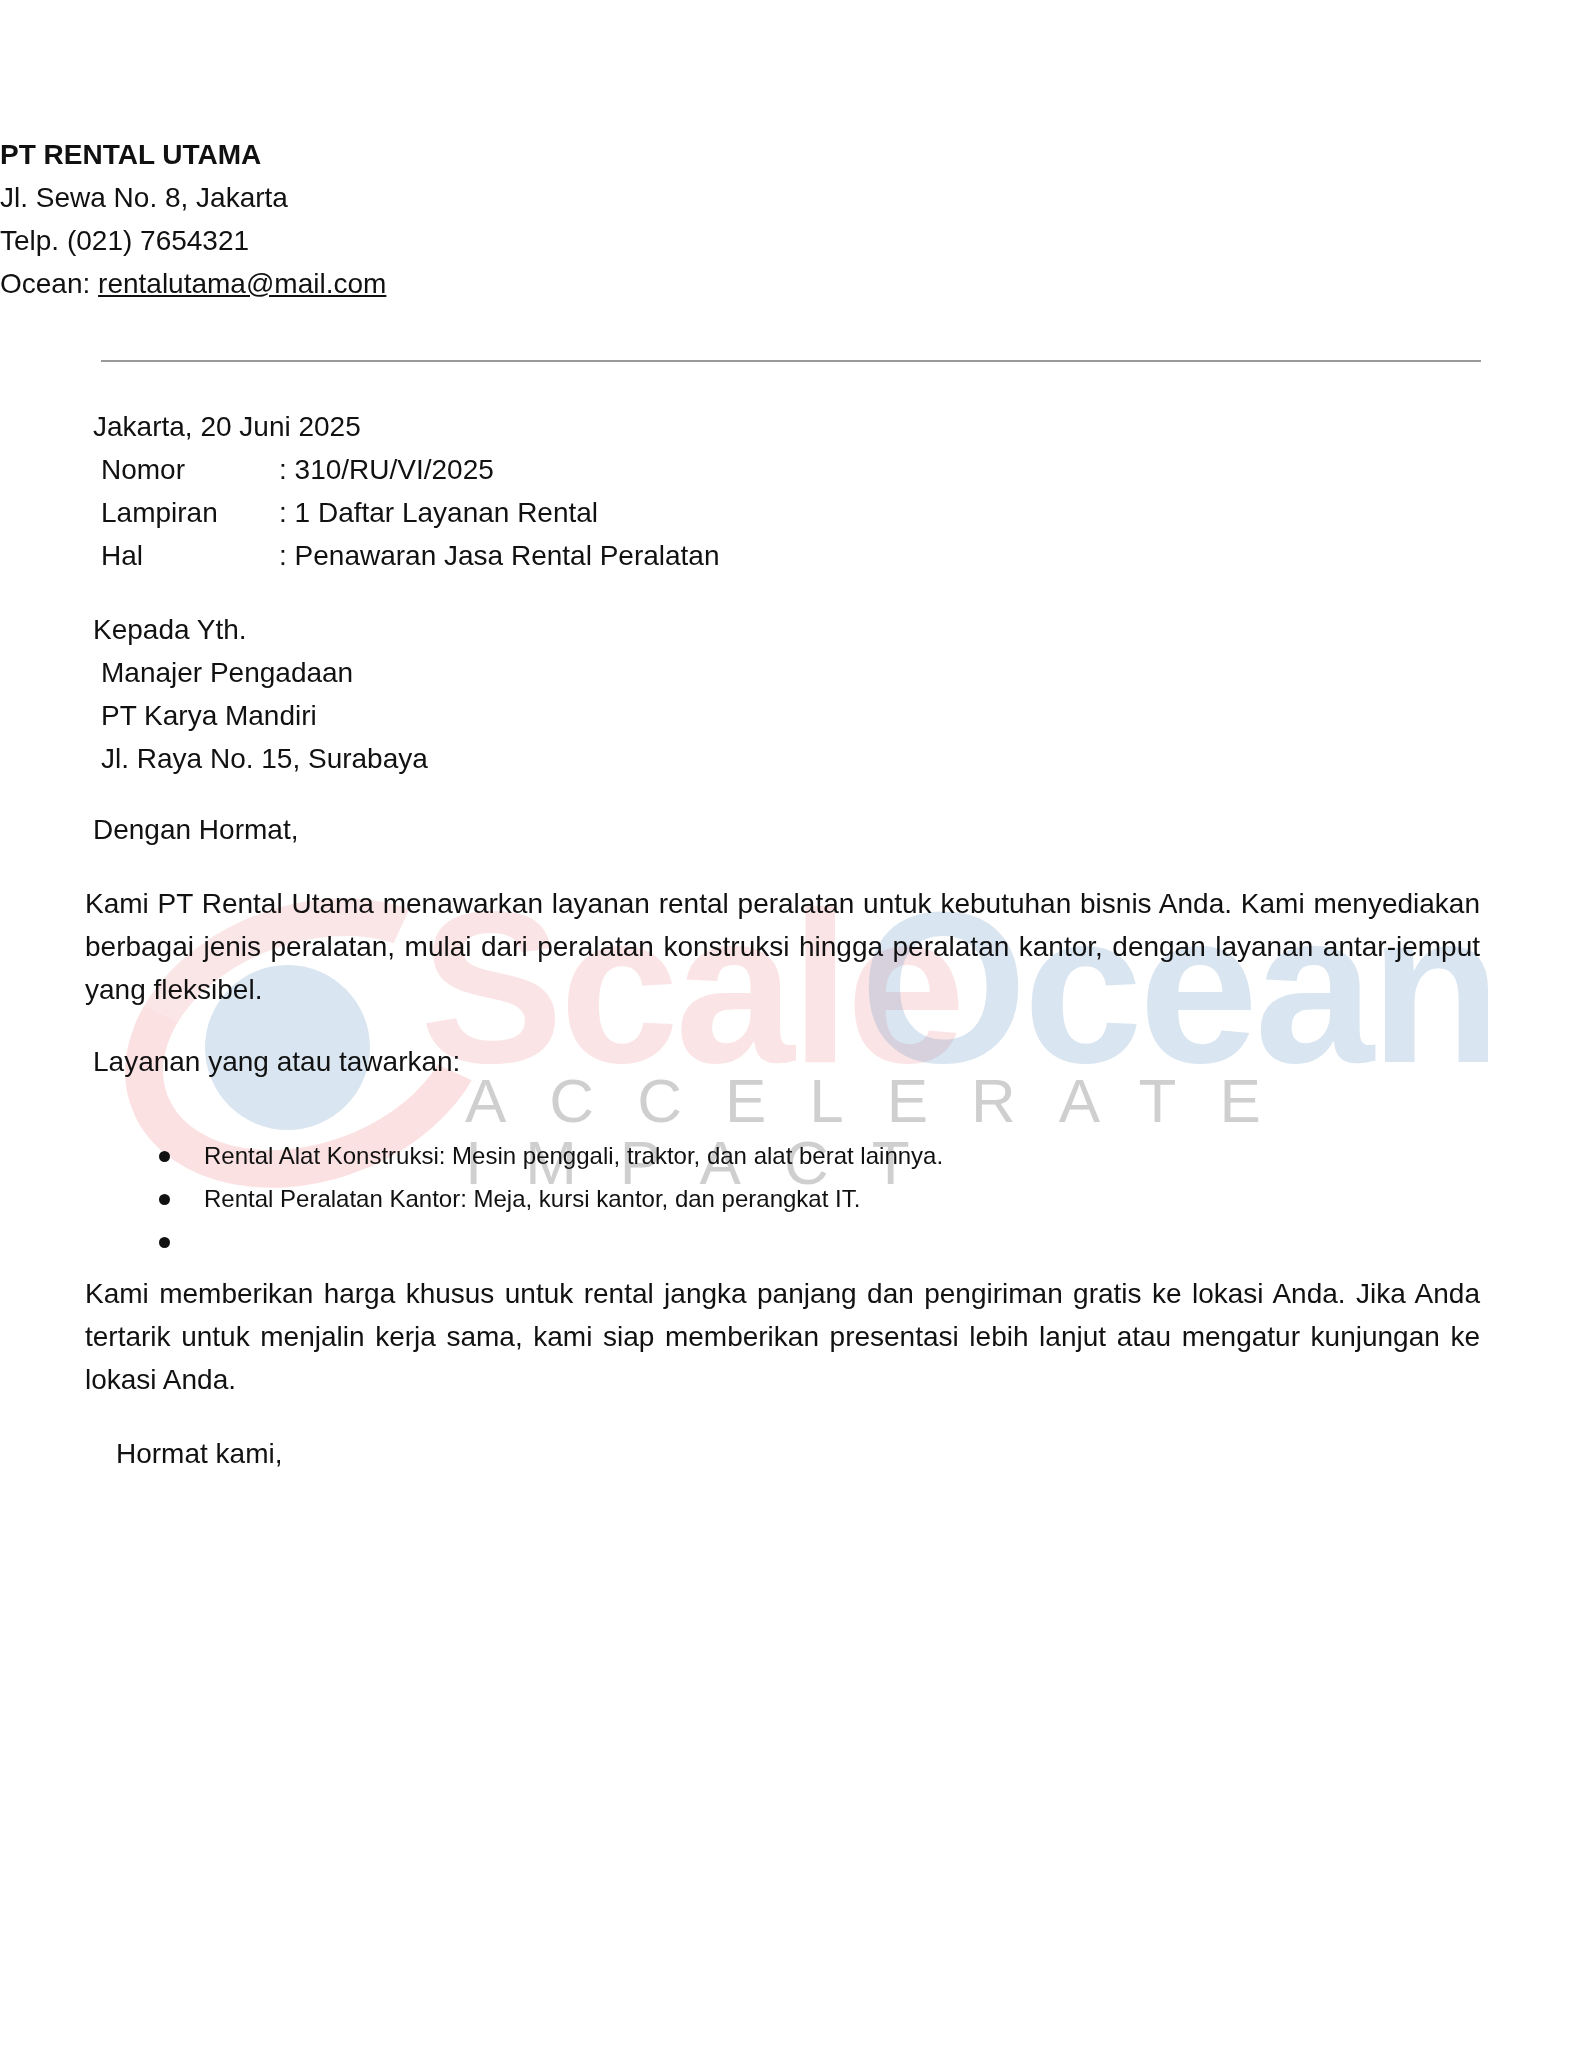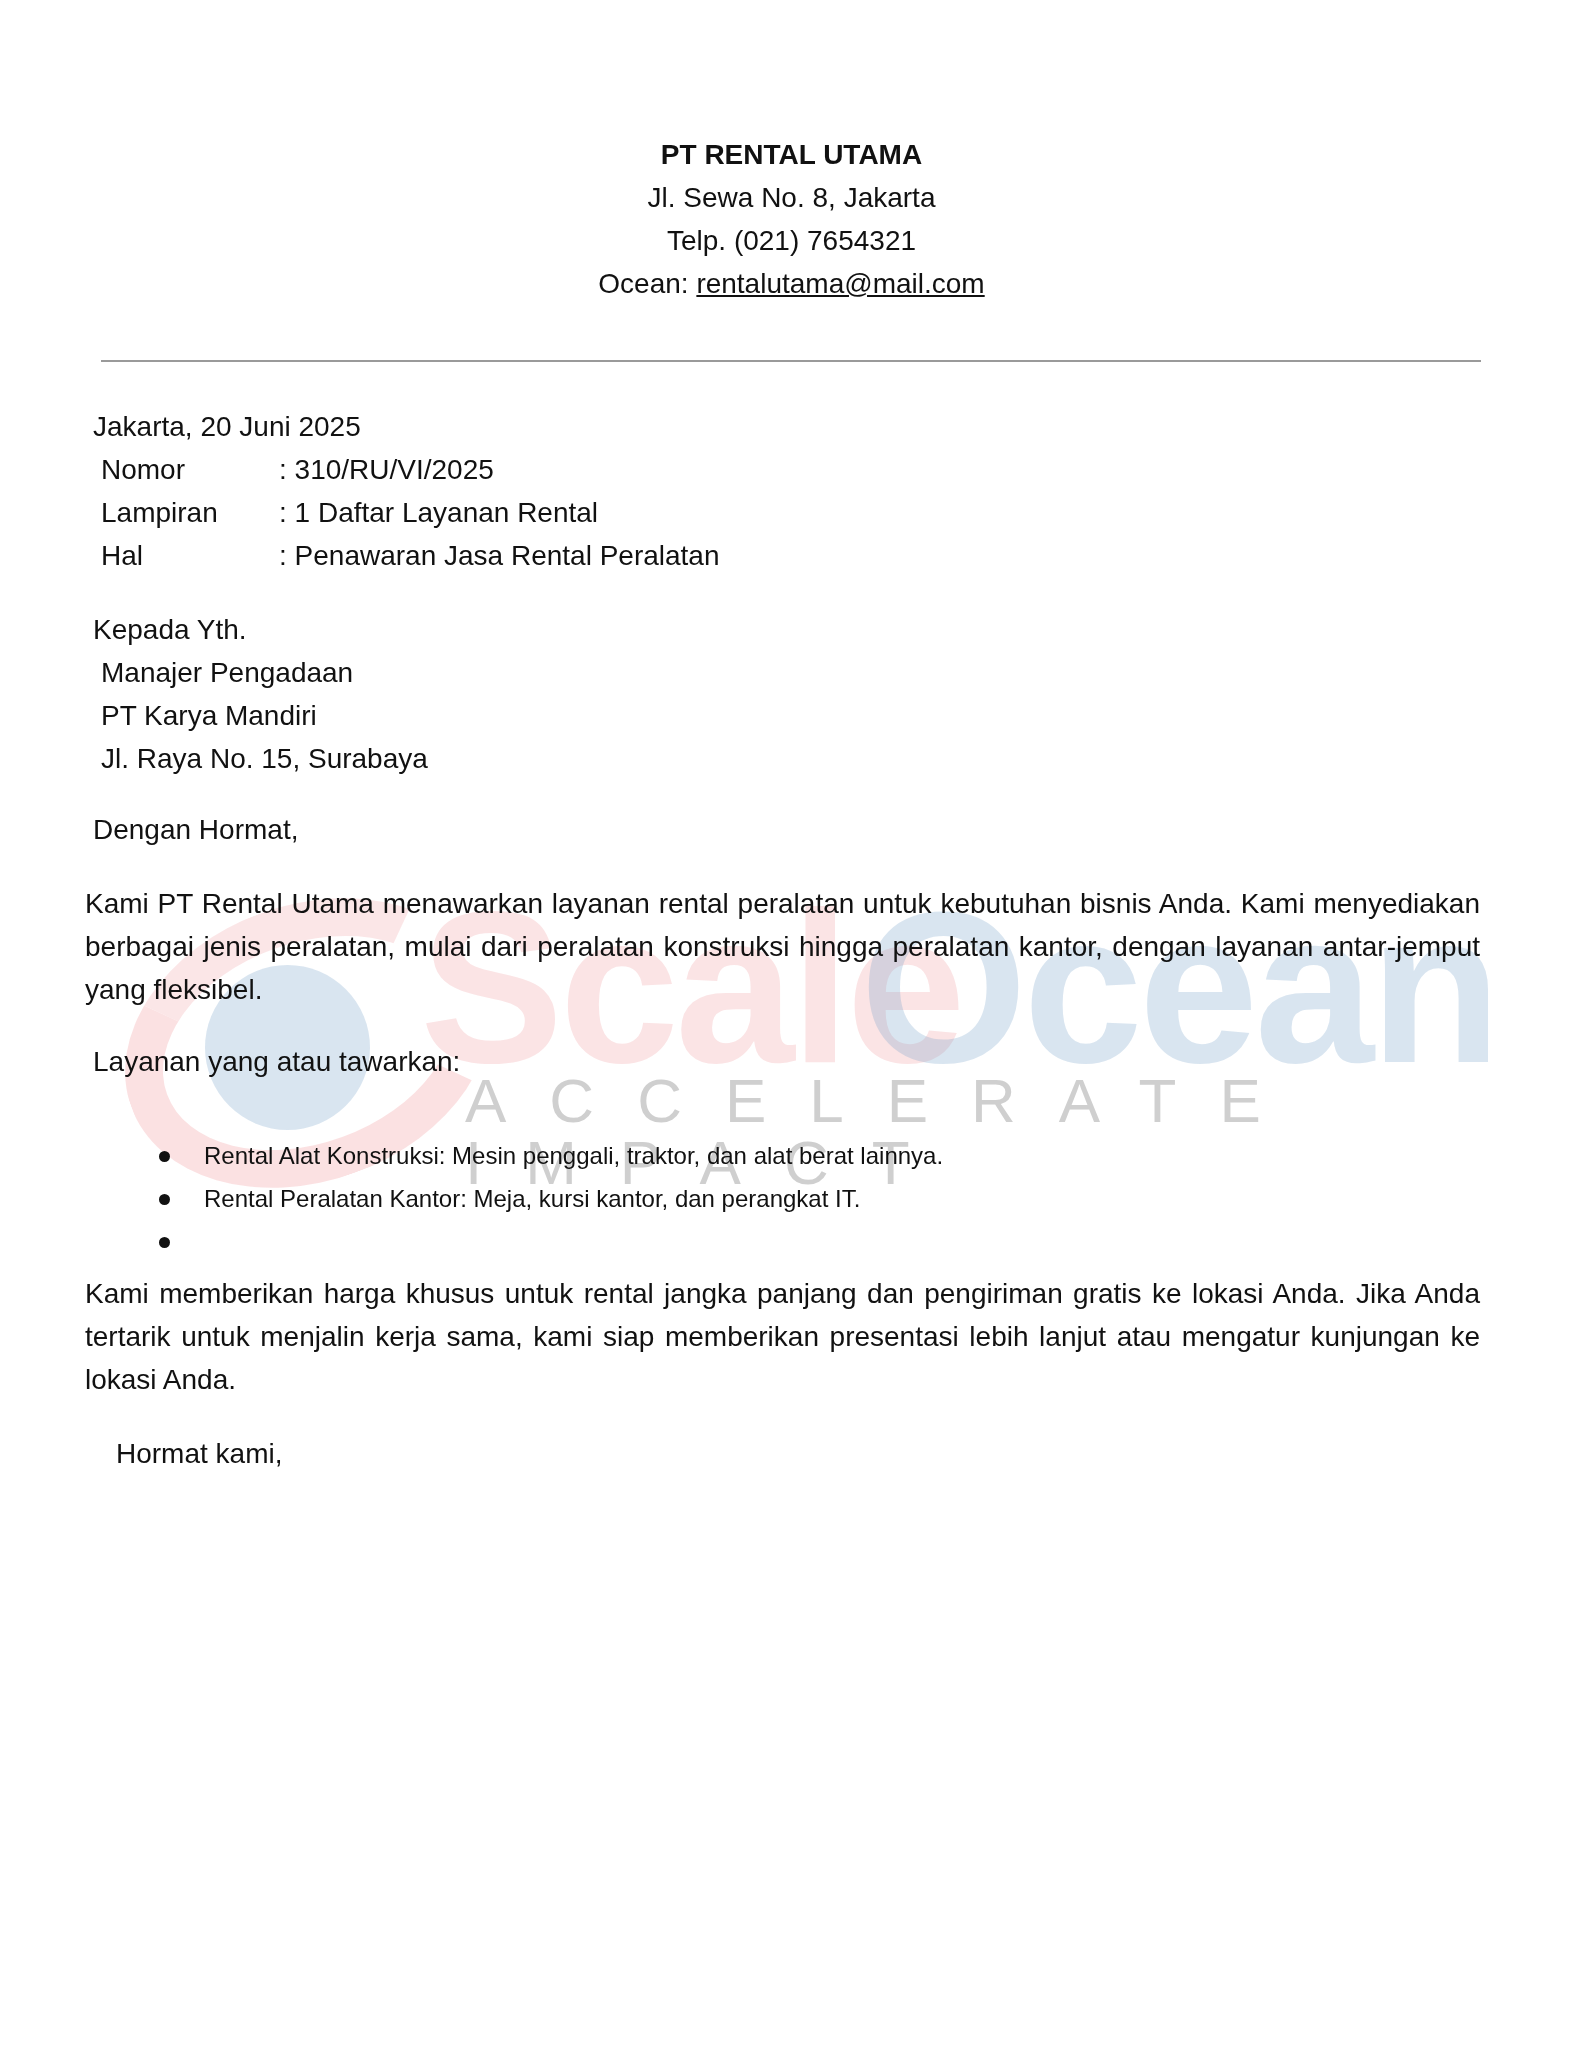--- a/index.html
+++ b/index.html
@@ -31,21 +31,21 @@
       left: 860px; top: 880px; font-size: 215px; font-weight: 700; letter-spacing: -4px;
       color: rgba(120,160,200,0.28); line-height: 1;
     }
     .wm-tagline {
       left: 465px; top: 1070px; font-size: 62px; letter-spacing: 43px;
       color: rgba(130,130,130,0.38); line-height: 1;
     }
 
     .content { position: absolute; left: 0; top: 0; width: 100%; z-index: 1; }
 
-    .letterhead { position: absolute; top: 133px; left: 0; width: 100%; text-align: center; font-size: 28px; line-height: 43px; }
+    .letterhead { position: absolute; top: 133px; left: 0; width: 100%; text-align: left; font-size: 28px; line-height: 43px; }
     .letterhead .company { font-weight: 700; }
     .letterhead a { color: #111; text-decoration: underline; }
 
     .rule { position: absolute; left: 101px; width: 1380px; top: 360px; height: 0; border-top: 2px solid #9a9a9a; }
 
     .block { position: absolute; left: 93px; font-size: 28px; line-height: 43px; }
     .meta-table { border-collapse: collapse; }
     .meta-table td { padding: 0; font-size: 28px; line-height: 43px; vertical-align: top; }
     .meta-table td.label { width: 178px; padding-left: 8px; }
 

